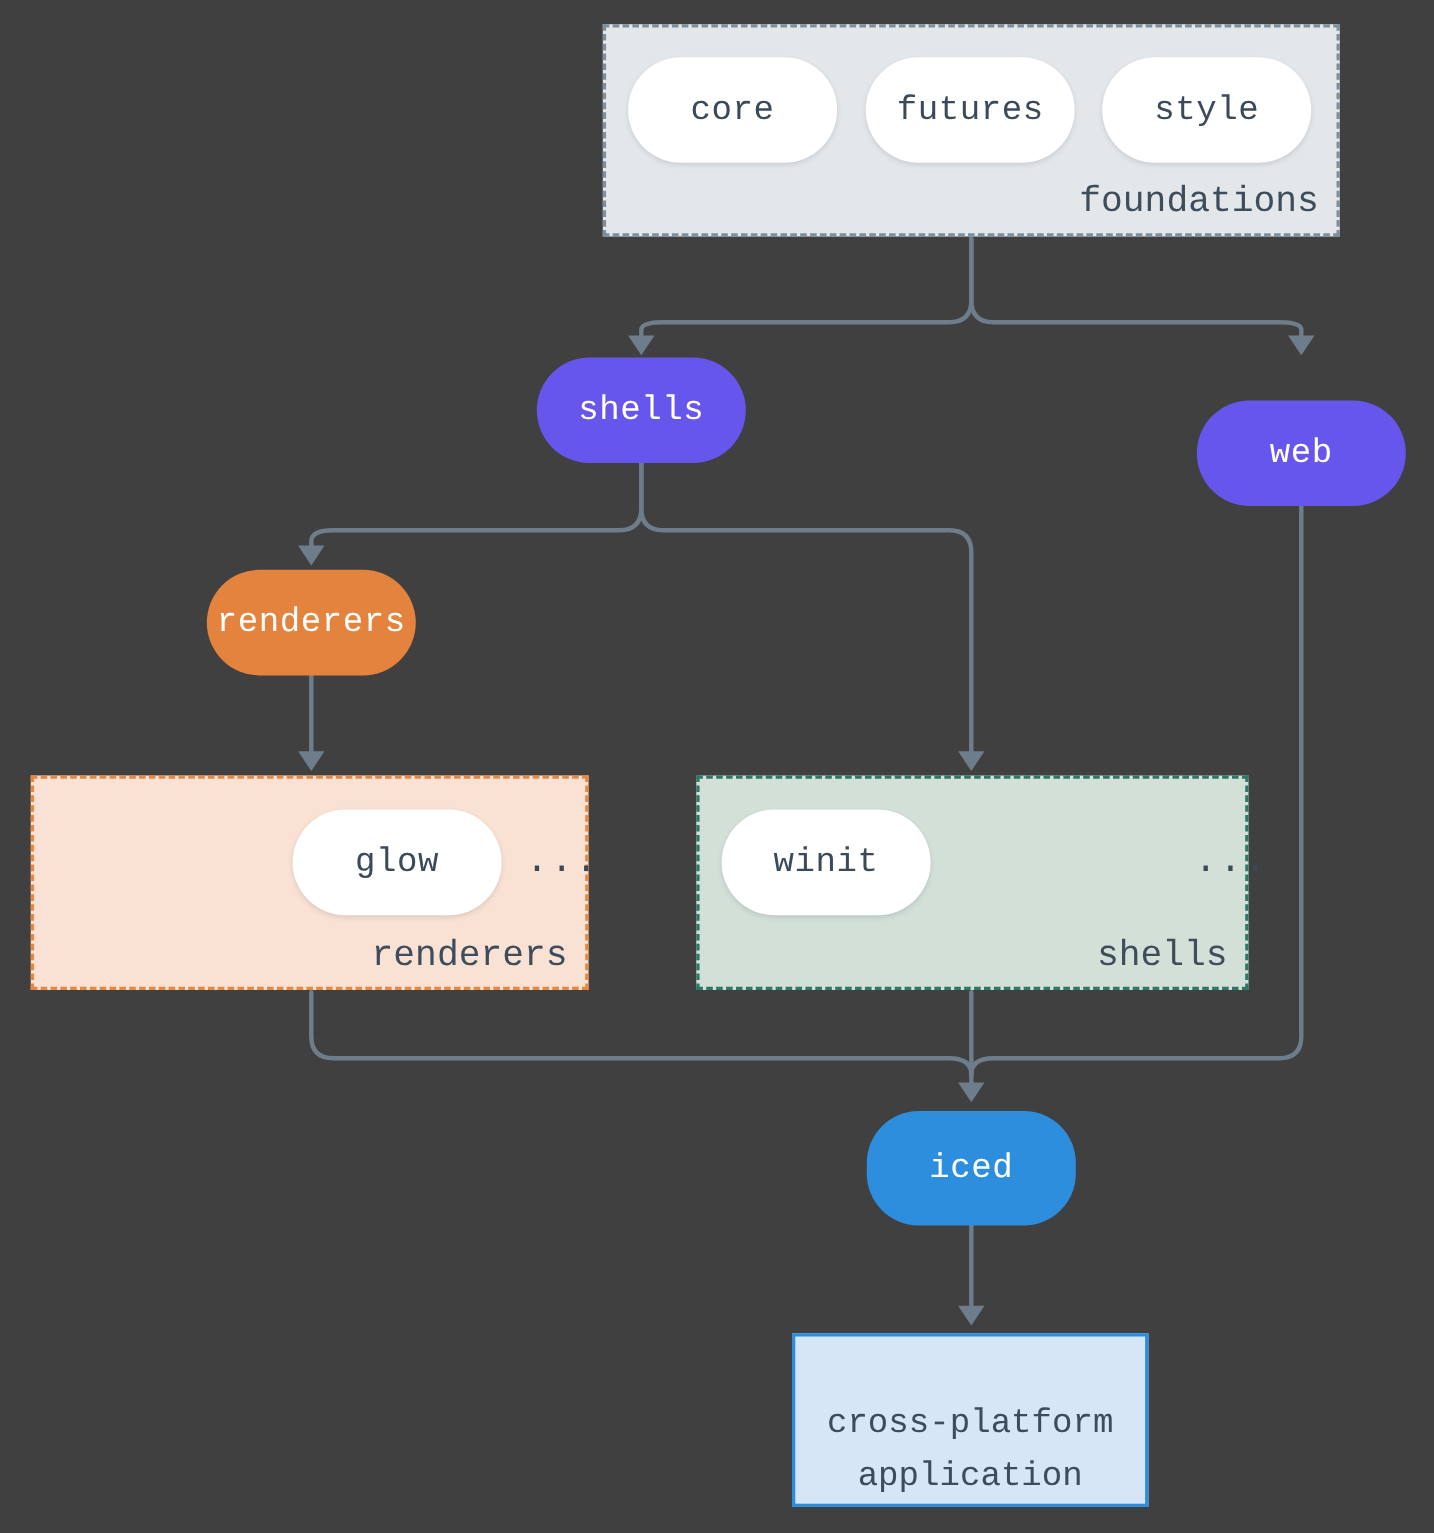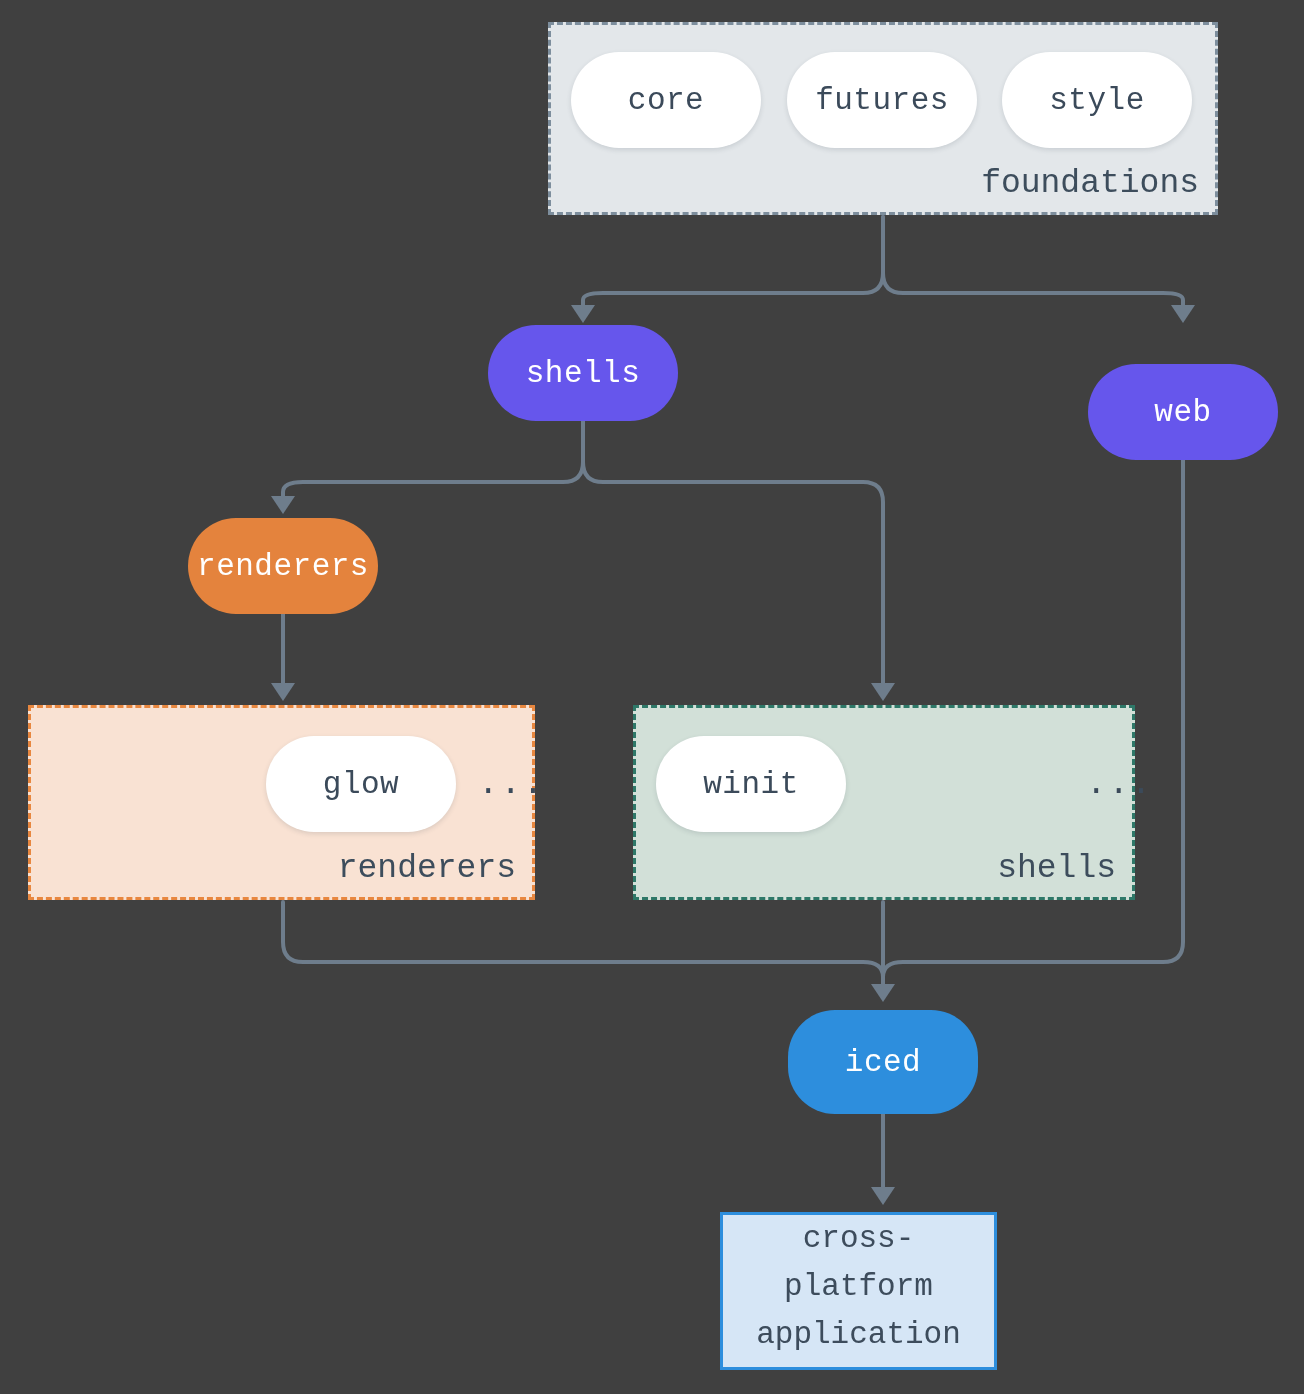--- a/index.html
+++ b/index.html
@@ -24,23 +24,23 @@
   .pill.orange{background:#e4833d;color:#ffffff;}
   .pill.blue{background:#2d8edd;color:#ffffff;}
   .group-label{
     position:absolute;right:16px;bottom:10px;font-size:33px;color:#3d4d5c;
   }
   .ellipsis{
     position:absolute;top:28px;height:96px;display:flex;align-items:center;
     font-size:34px;letter-spacing:2px;color:#3b4a5a;
   }
   .appbox{
-    position:absolute;left:720px;top:1212px;width:277px;height:158px;box-sizing:border-box;
+    position:absolute;left:720px;top:1212px;width:324px;height:158px;box-sizing:border-box;
     background:#d6e6f6;border:3px solid #2d8edd;
-    display:flex;align-items:flex-start;justify-content:center;text-align:center;
+    display:flex;align-items:flex-end;justify-content:center;text-align:center;
     font-size:31px;line-height:48px;color:#3d4c5c;padding:0 20px;
   }
 </style>
 </head>
 <body>
 
 <div id="canvas">
 
   <svg class="edges" viewBox="0 0 1304 1394" aria-hidden="true">
 

